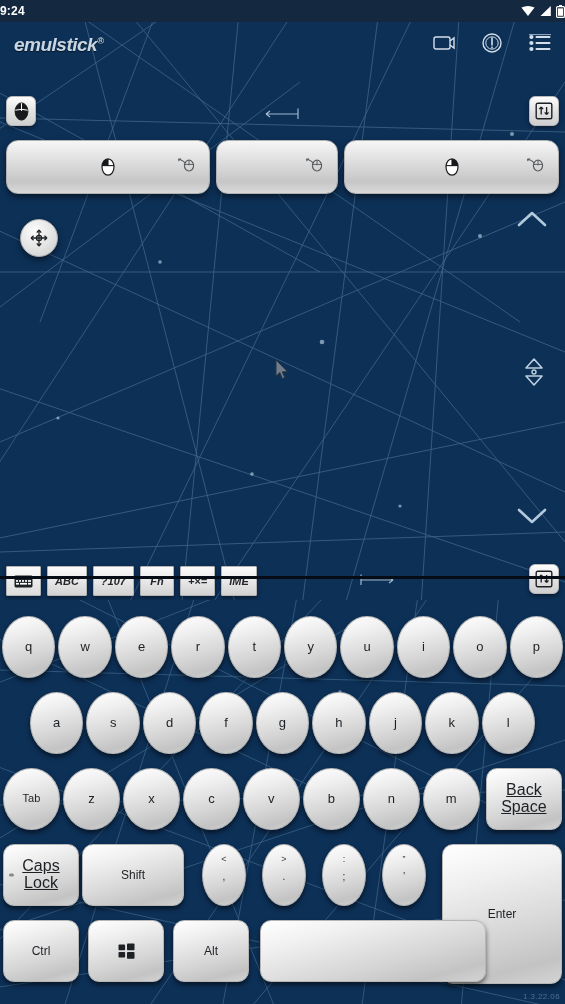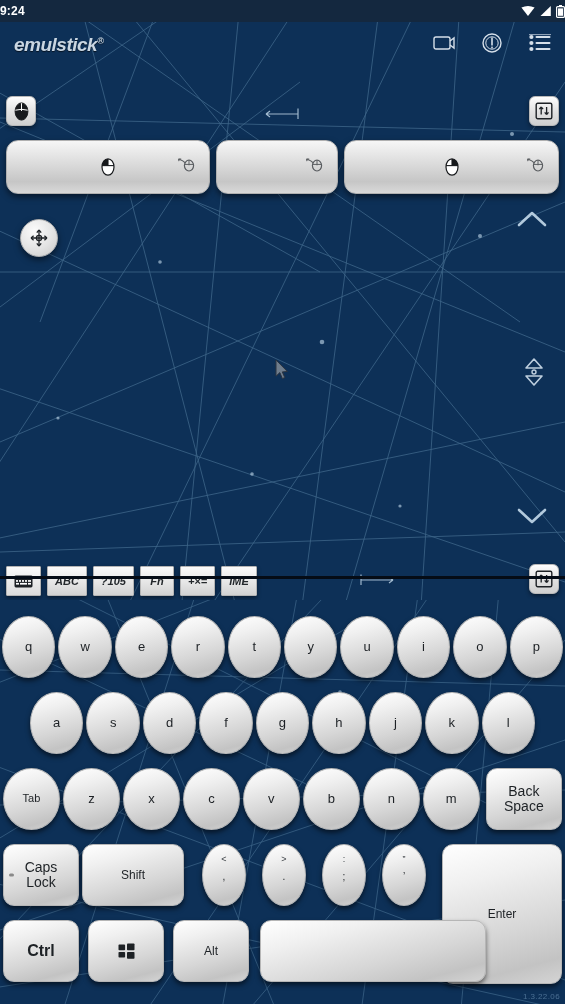--- a/index.html
+++ b/index.html
@@ -154,21 +154,21 @@
     position: relative;
     display: flex; align-items: center; justify-content: center;
     color: #1d2125; font-size: 13px;
     box-shadow: 0 3px 5px rgba(0,0,0,.55);
     border: 1px solid #b6b6b6;
     background: linear-gradient(165deg,#ffffff 0%, #f0f0f0 26%, #d6d6d6 62%, #c3c3c3 85%, #d4d4d4 100%);
   }
   .key.oval { border-radius: 50% / 50%; }
   .key.rect { border-radius: 11px; }
   .key .lbl { line-height: 1.05; text-align: center; pointer-events: none; }
-  .key .lbl.two { font-size: 14px; }
+  .key .lbl.two { font-size: 16px; text-decoration: underline; }
   .key .sub-top {
     position: absolute; top: 9px; left: 50%; transform: translateX(-50%);
     font-size: 9px; color: #3a3f44;
   }
   .key .sub-bot {
     position: absolute; top: 50%; left: 50%; transform: translate(-50%,-40%);
     font-size: 10px; color: #1d2125;
   }
   .key .capsdot {
     position: absolute; left: 5px; top: 50%; transform: translateY(-50%);
@@ -383,21 +383,21 @@
           <rect x="8" y="5.1" width="2" height="1.7"></rect>
             <rect x="11" y="5.1" width="2" height="1.7"></rect>
           <rect x="14" y="5.1" width="3" height="1.7"></rect>
           <rect x="2" y="7.9" width="3" height="1.7"></rect>
             <rect x="6" y="7.9" width="7" height="1.7"></rect>
           <rect x="14" y="7.9" width="3" height="1.7"></rect>
         </g>
       </svg>
     </div>
     <div class="toolbtn">ABC</div>
-    <div class="toolbtn">?105</div>
+    <div class="toolbtn">?107</div>
     <div class="toolbtn">Fn</div>
     <div class="toolbtn">+×=</div>
     <div class="toolbtn">IME</div>
   </div>
 
   <div class="sqbtn" id="scroll-toggle-bottom">
     <svg width="18" height="18" viewBox="0 0 18 18">
       <rect x="1.2" y="1.2" width="15.6" height="15.6" rx="1.5" fill="none" stroke="#1d2125" stroke-width="1.4"></rect>
       <path d="M6.2 12.6 L6.2 5 M6.2 5 L4.3 7.2 M6.2 5 L8.1 7.2" stroke="#1d2125" stroke-width="1.3" fill="none"></path>
       <path d="M11.6 5 L11.6 12.6 M11.6 12.6 L9.7 10.4 M11.6 12.6 L13.5 10.4" stroke="#1d2125" stroke-width="1.3" fill="none"></path>
@@ -547,21 +547,21 @@
       <span class="sub-top">”</span>
       <span class="sub-bot">’</span>
     </div>
     <div class="key rect" style="flex:1 1 auto; height:140px; margin-left:13px;">
         <span class="lbl" style="font-size:12px;">Enter</span>
       </div>
   </div>
 
   <div class="krow" style="top:320px; padding:0 3px; gap:3px; width:489px; right:auto;">
     <div class="key rect" style="flex:0 0 76px; height:62px;">
-        <span class="lbl" style="font-size:16px;font-weight:bold;">Ctrl</span>
+        <span class="lbl" style="font-size:12px;">Ctrl</span>
       </div>
     <div class="key rect" style="flex:0 0 76px; height:62px; margin-left:6px;">
       <svg width="17" height="16" viewBox="0 0 17 16">
         <g fill="#1d2125">
           <rect x="0.5" y="1.6" width="6.6" height="5.6" rx="0.8"></rect>
           <rect x="9" y="0.4" width="7.5" height="6.8" rx="0.8"></rect>
           <rect x="0.5" y="9" width="6.6" height="5.6" rx="0.8"></rect>
           <rect x="9" y="9" width="7.5" height="6.8" rx="0.8"></rect>
         </g>
       </svg>

